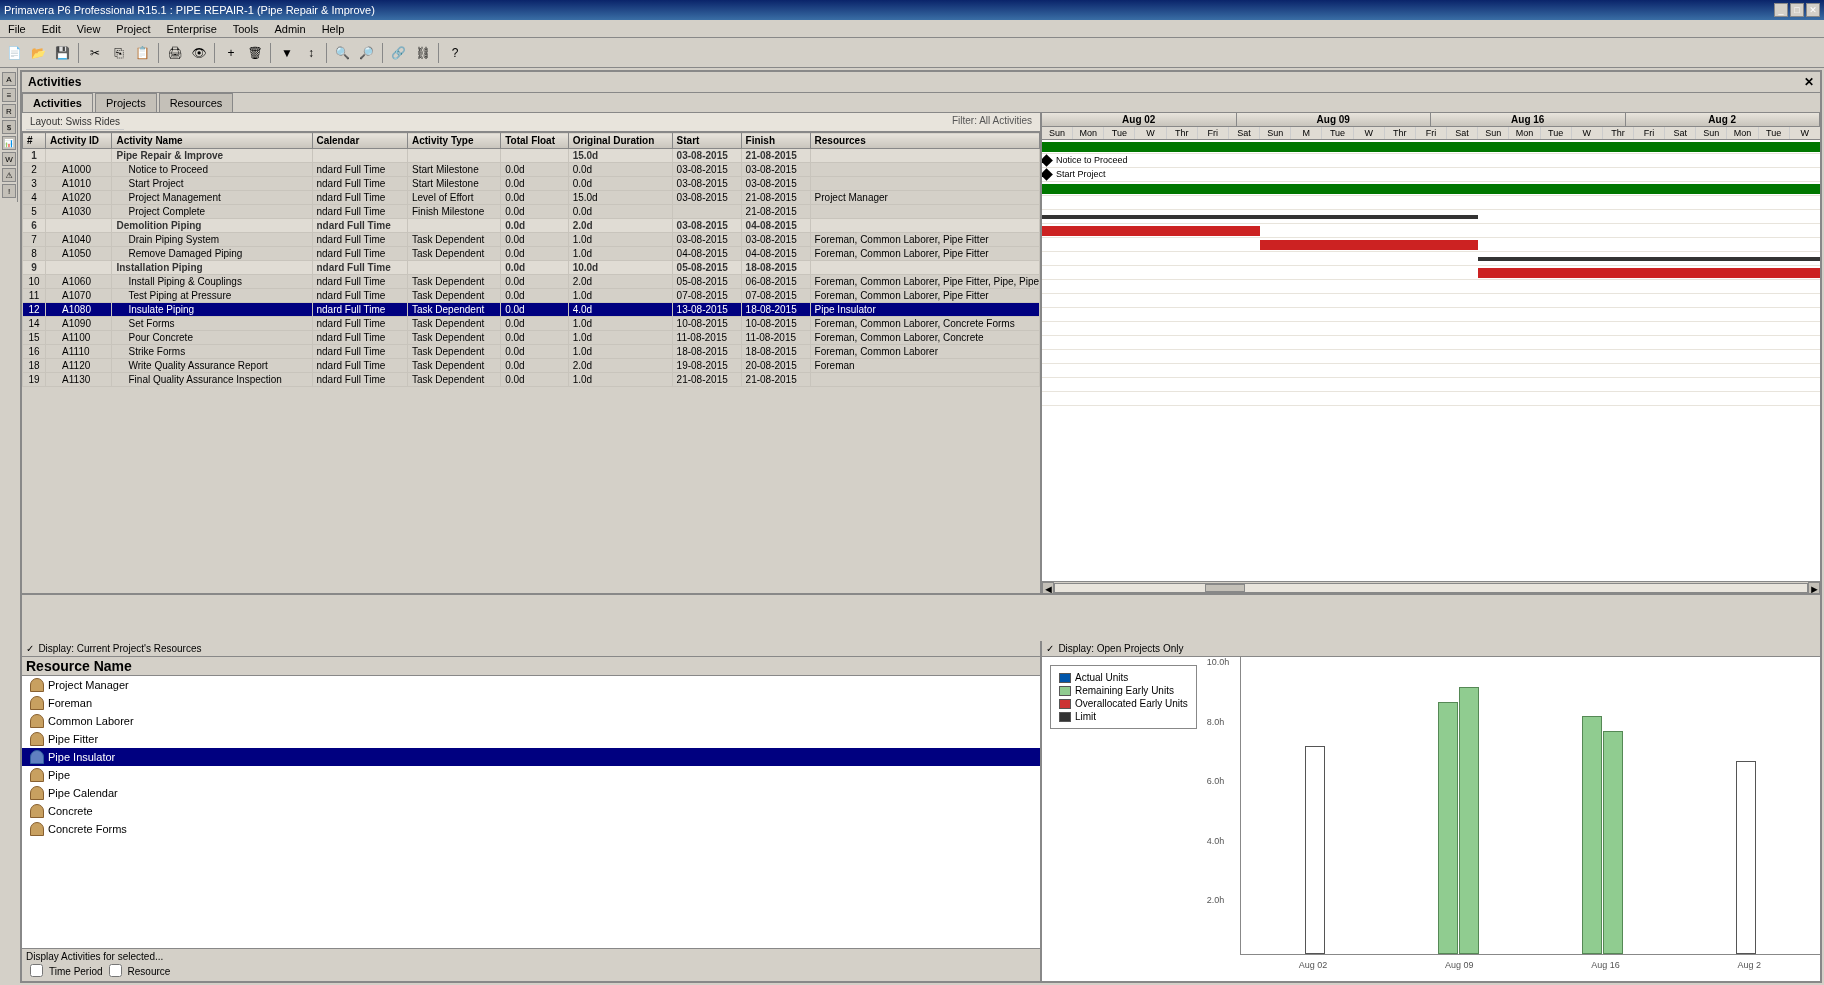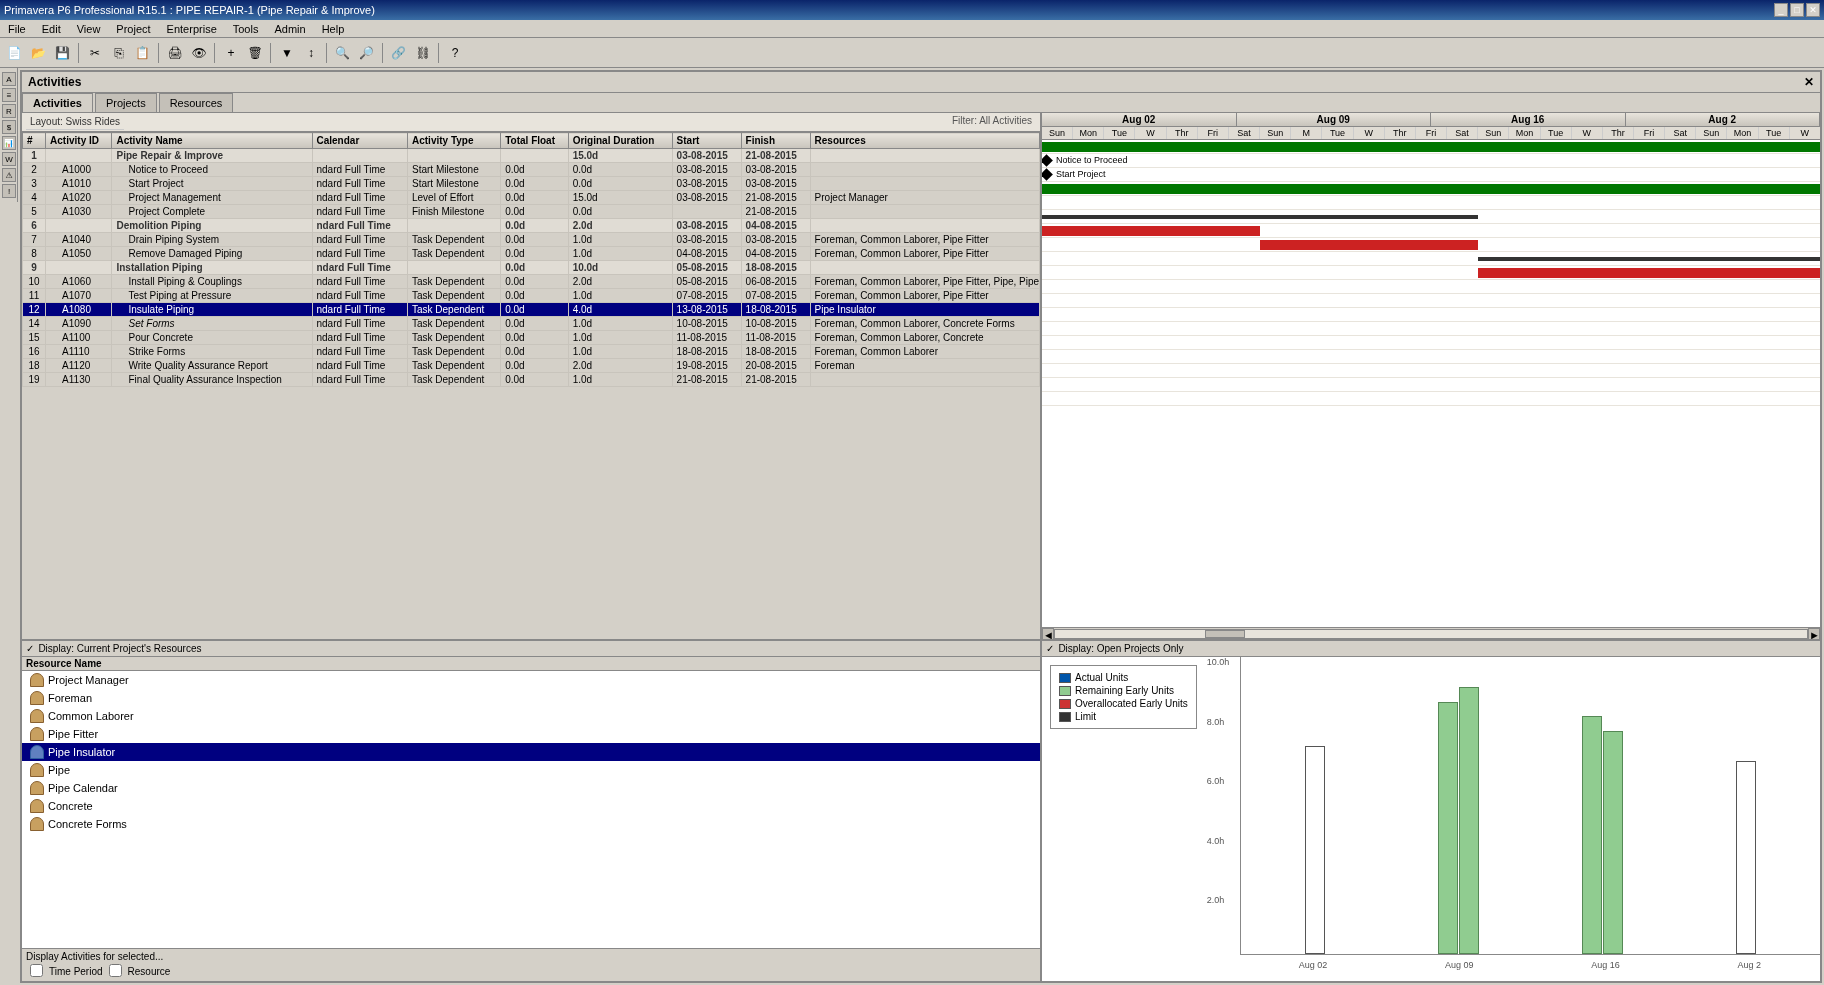--- a/index.html
+++ b/index.html
@@ -26,21 +26,21 @@
     .activities-panel { background: #d4d0c8; border: 2px solid #888; margin: 2px; flex: 1; display: flex; flex-direction: column; min-height: 0; }
     .activities-title { background: #d4d0c8; padding: 3px 6px; font-weight: bold; font-size: 12px; border-bottom: 1px solid #888; display: flex; justify-content: space-between; align-items: center; }
     .activities-close { cursor: pointer; font-size: 12px; }
     
     
     .tabs { display: flex; background: #d4d0c8; border-bottom: 1px solid #888; }
     .tab { padding: 3px 10px; cursor: pointer; border: 1px solid #888; border-bottom: none; margin-right: 2px; background: #c4c0b8; font-size: 11px; }
     .tab.active { background: #d4d0c8; font-weight: bold; }
     
     
-    .content-area { display: flex; flex-direction: column; flex: 1; min-height: 0; }
+    .content-area { display: flex; flex-direction: column; flex: 1; min-height: 0; gap: 46px; }
     
     
     .top-section { display: flex; flex: 1; min-height: 0; border-bottom: 2px solid #888; }
     
     
     .grid-section { flex: 0 0 1020px; display: flex; flex-direction: column; min-height: 0; border-right: 2px solid #888; }
     
     .layout-label { padding: 2px 4px; font-size: 10px; color: #333; border-bottom: 1px solid #ccc; background: #e8e4dc; }
     
     
@@ -334,21 +334,21 @@
     <td>Task Dependent</td>
     <td>0.0d</td>
     <td>4.0d</td>
     <td>13-08-2015</td>
     <td>18-08-2015</td>
     <td style="max-width:200px; overflow:hidden;">Pipe Insulator</td>
   </tr>
                   <tr class="data-row">
     <td style="text-align:center;">14</td>
     <td style="padding-left:16px;">A1090</td>
-    <td style="padding-left:16px;font-style:italic;">Set Forms</td>
+    <td style="padding-left:16px;">Set Forms</td>
     <td>ndard Full Time</td>
     <td>Task Dependent</td>
     <td>0.0d</td>
     <td>1.0d</td>
     <td>10-08-2015</td>
     <td>10-08-2015</td>
     <td style="max-width:200px; overflow:hidden;">Foreman, Common Laborer, Concrete Forms</td>
   </tr>
                   <tr class="data-row">
     <td style="text-align:center;">15</td>
@@ -484,21 +484,21 @@
         </div>
       </div>
 
       <div class="bottom-section">
 
         <div class="resource-section">
           <div class="section-header">
             <span>✓</span>
             <span>Display: Current Project's Resources</span>
           </div>
-          <div style="display:flex; border-bottom:1px solid #888; background:#d4d0c8; padding:1px 4px; font-size:10px; font-weight:bold;">
+          <div style="display:flex; border-bottom:1px solid #888; background:#d4d0c8; padding:1px 4px; font-size:14px; font-weight:bold;">
             <span>Resource Name</span>
           </div>
           <div class="resource-list" id="resource-list">
           <div class="resource-item">
                 <div class="resource-icon"></div>
                 <span>Project Manager</span>
               </div>
               <div class="resource-item">
                 <div class="resource-icon"></div>
                 <span>Foreman</span>

